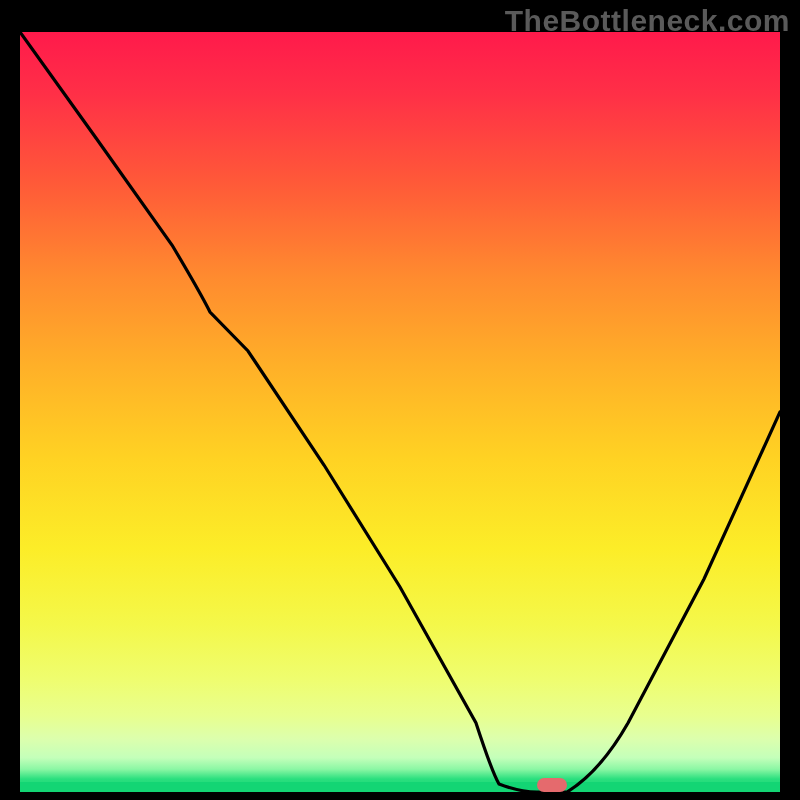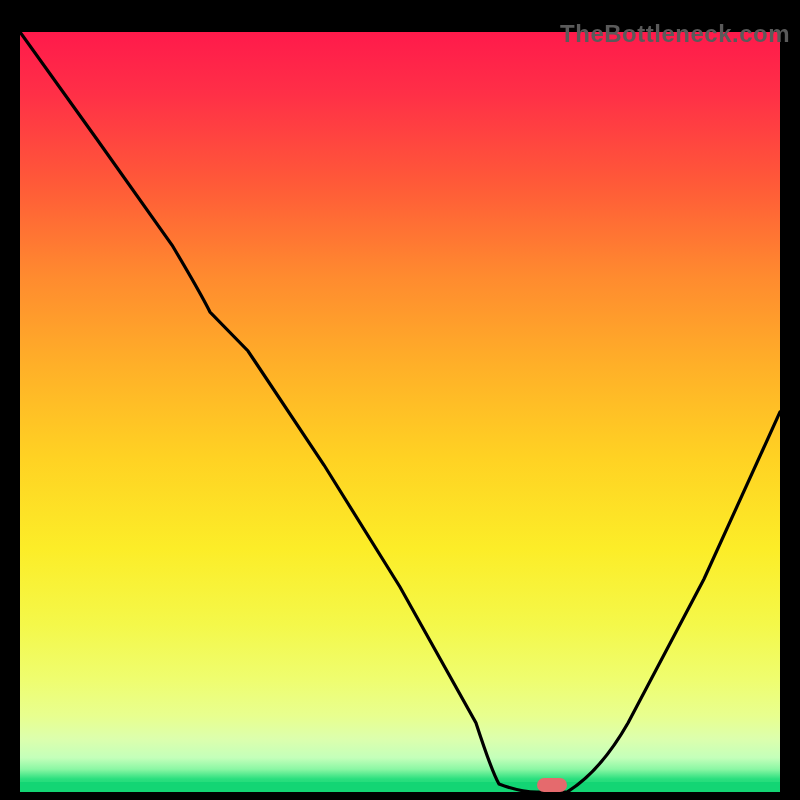--- a/index.html
+++ b/index.html
@@ -12,24 +12,24 @@
     font-family: Arial, Helvetica, sans-serif;
   }
   .frame {
     position: relative;
     width: 800px;
     height: 800px;
     background: #000;
   }
   .watermark {
     position: absolute;
-    top: 20px;
+    top: 4px;
     right: 10px;
     color: #5a5a5a;
-    font-size: 24px;
+    font-size: 30px;
     font-weight: 600;
     letter-spacing: 0.5px;
     z-index: 30;
   }
   .plot {
     position: absolute;
     left: 20px;
     top: 32px;
     width: 760px;
     height: 760px;

